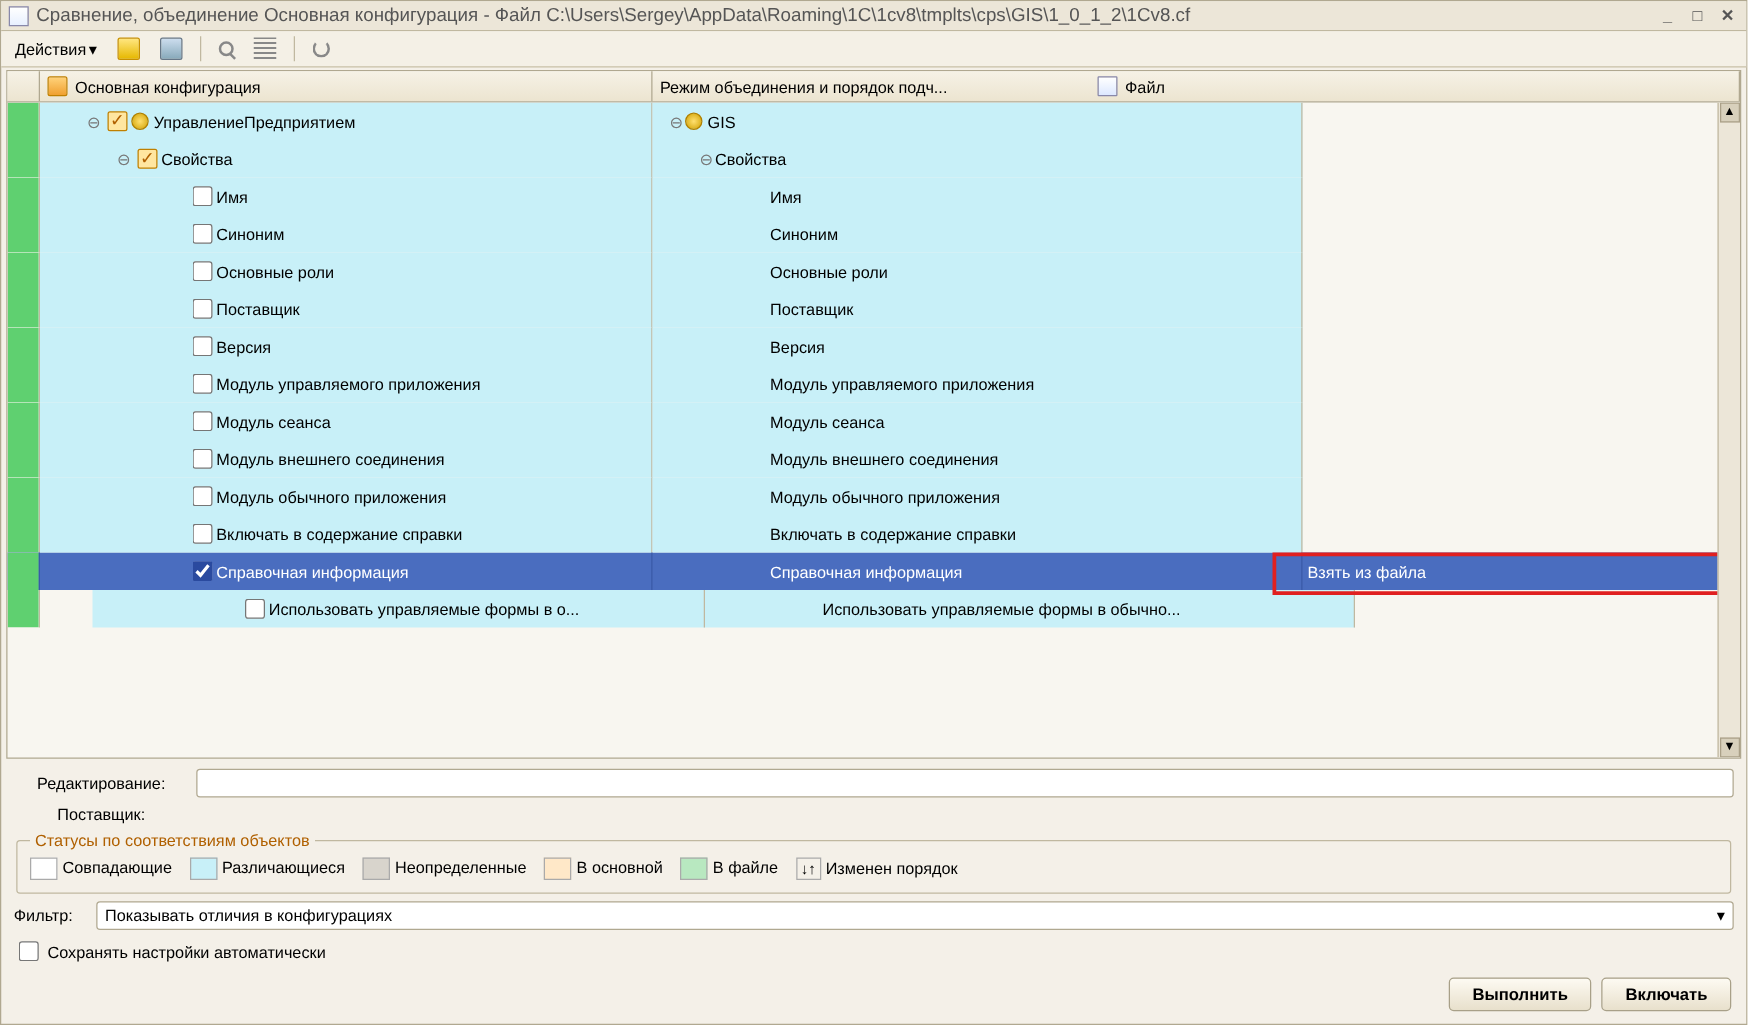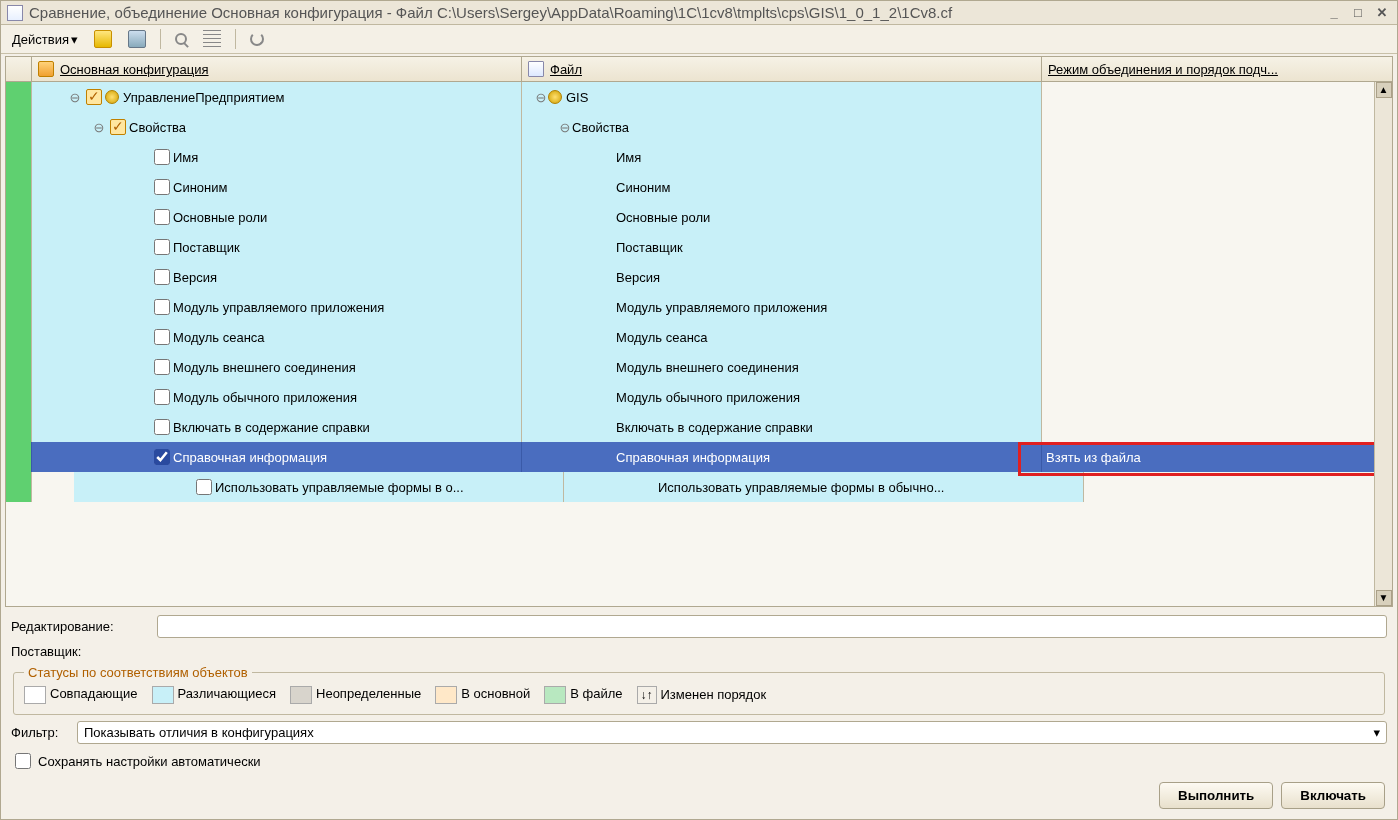--- a/index.html
+++ b/index.html
@@ -59,21 +59,21 @@
     display: flex; flex-direction: column;
     margin: 2px 4px;
     border: 1px solid #b0a890;
     background: #f8f6f0;
   }
   .grid-head {
     display: flex;
     background: linear-gradient(#f6f2e6,#ece4d0);
     border-bottom: 1px solid #b0a890;
   }
-  .gcol { border-right:1px solid #b0a890; padding:4px 6px; display:flex; align-items:flex-end; gap:6px;text-decoration:underline; }
+  .gcol { border-right:1px solid #b0a890; padding:4px 6px; display:flex; align-items:flex-end; gap:6px; }
   .gcol0 { width: 26px; }
   .gcol1 { flex: 0 0 490px; }
   .gcol2 { flex: 0 0 520px; }
   .gcol3 { flex: 1; border-right:none; }
   .hicon { width:16px; height:16px; display:inline-block; }
   .hicon-main { background: linear-gradient(#ffd27a,#f0a030); border:1px solid #c08000; border-radius:2px; }
   .hicon-file { background: linear-gradient(#fff,#dde8ff); border:1px solid #88a; border-radius:1px; }
 
   .grid-body {
     flex:1; overflow:hidden;
@@ -111,21 +111,21 @@
     background:#ece6d8; border-left:1px solid #c0b8a0;
     display:flex; flex-direction:column; align-items:center; justify-content:space-between;
   }
   .sbtn { width:16px; height:16px; background:#d8d0bc; border:1px solid #aaa088; font-size:10px; text-align:center; line-height:14px; cursor:pointer; }
 
   .bottom {
     padding: 6px 10px;
     display:flex; flex-direction:column; gap:6px;
   }
   .field-row { display:flex; align-items:center; gap:6px; }
-  .field-row label { width:140px; text-align:left; color:#000; }
+  .field-row label { width:140px; text-align:center; color:#000; }
   .field-in {
     flex:1; border:1px solid #b0a890; border-radius:3px; padding:3px 6px; background:#fff;
   }
   fieldset {
     border:1px solid #c0b8a0; border-radius:3px; padding:6px 10px 10px;
   }
   legend { color:#b06000; padding:0 4px; }
   .legend-row { display:flex; align-items:center; gap:14px; flex-wrap:wrap; }
   .sw { width:22px; height:18px; border:1px solid #aaa; display:inline-block; margin-right:4px; vertical-align:middle; }
   .sw-match { background:#fff; }
@@ -185,26 +185,26 @@
       </span>
   </div>
 
   <div class="grid-area">
     <div class="grid-head">
       <div class="gcol gcol0"></div>
       <div class="gcol gcol1">
         <span class="hicon hicon-main"></span>
         <span>Основная конфигурация</span>
       </div>
+      <div class="gcol gcol3">
+        <span>Режим объединения и порядок подч...</span>
+      </div>
       <div class="gcol gcol2">
         <span class="hicon hicon-file"></span>
         <span>Файл</span>
-      </div>
-      <div class="gcol gcol3">
-        <span>Режим объединения и порядок подч...</span>
       </div>
     </div>
 
     <div class="grid-body" id="grid-body">
         <div class="row">
           <div class="cell cell0">
             <div class="stripe stripe-green"></div>
           </div>
           <div class="cell cell1 bg-c" style="padding-left: 36px;">
             <span class="exp">⊖</span> 

